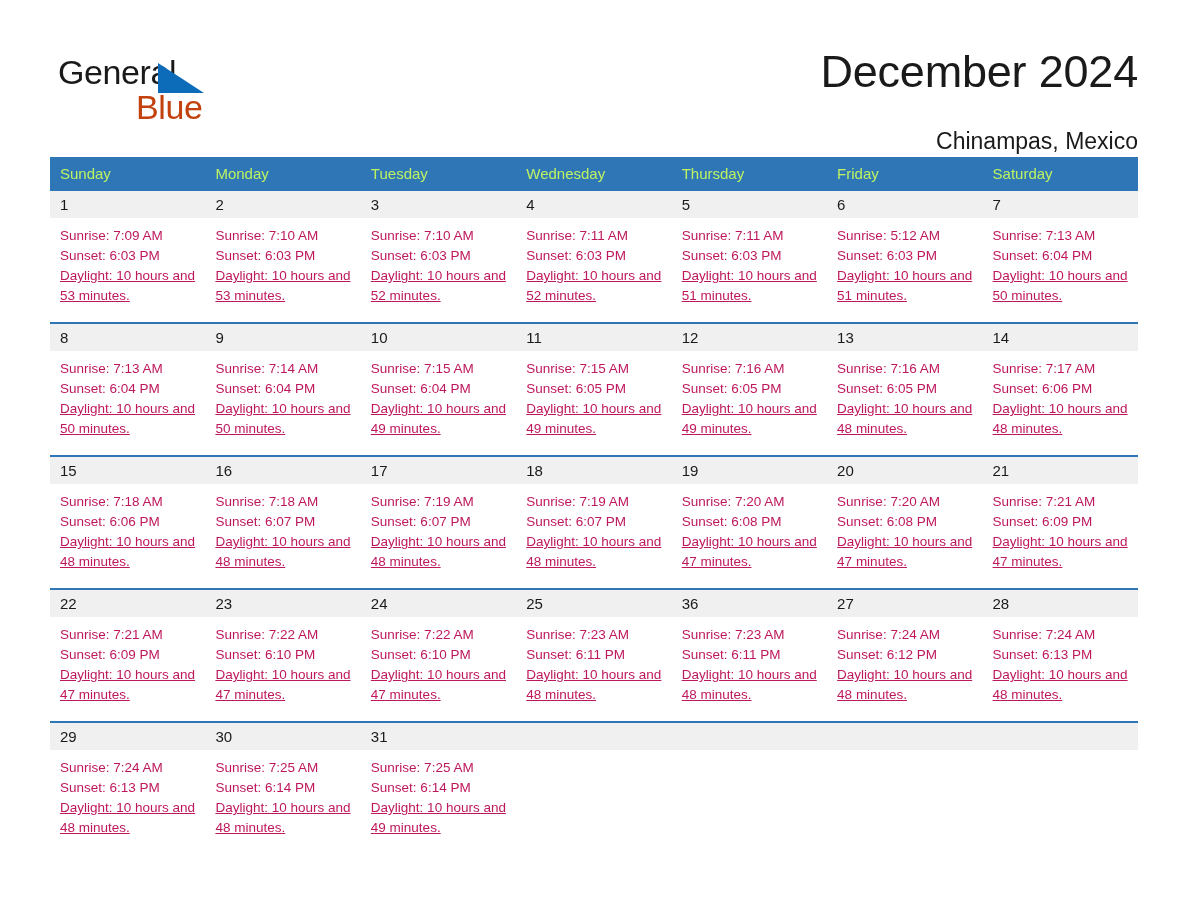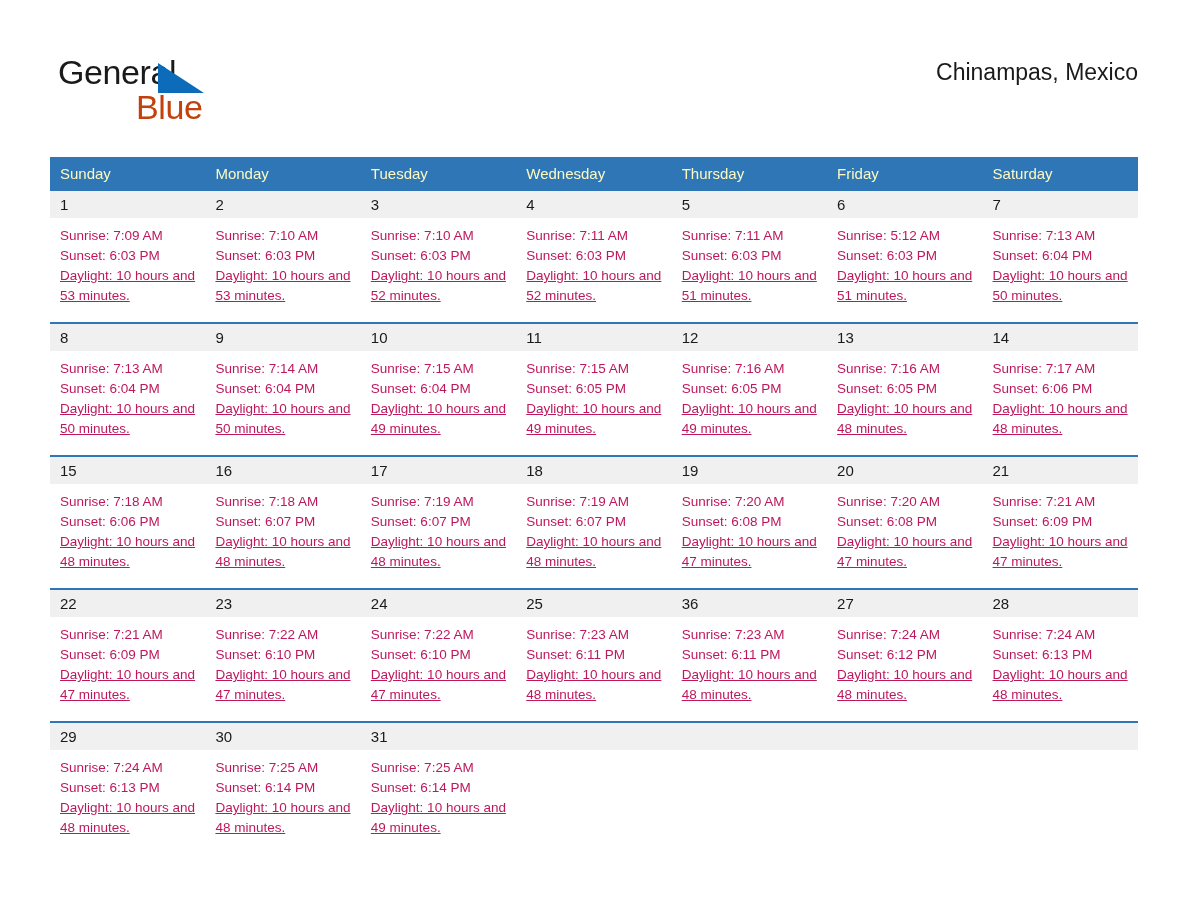--- a/index.html
+++ b/index.html
@@ -80,39 +80,39 @@
     color: #1a1a1a;
     line-height: 56px;
     letter-spacing: -0.2px;
     white-space: nowrap;
   }
   .location-title {
     font-size: 23px;
     font-weight: 400;
     color: #1a1a1a;
     line-height: 30px;
-    margin-top: 13px;
+    margin-top: 26px;
     white-space: nowrap;
   }
 
   
   .calendar {
     position: absolute;
     left: 50px;
     top: 157px;
     width: 1088px;
     border-collapse: collapse;
     table-layout: fixed;
   }
 
   .cal-head-row {
     background: #2e76b6;
   }
   .cal-head-cell {
-    color: #fef9c3;
+    color: #bef264;
     font-size: 15px;
     font-weight: 400;
     text-align: left;
     padding: 8px 0 8px 10px;
     height: 18px;
     line-height: 18px;
     box-sizing: border-box;
     width: 155.4px;
   }
 
@@ -175,20 +175,21 @@
 
   <div class="top-bar">
 
     <div class="logo">
       <span class="logo-general">General</span>
       <span class="logo-triangle"></span>
       <span class="logo-blue">Blue</span>
     </div>
 
     <div class="title-block">
+      <div class="month-title">December 2024</div>
       <div class="location-title">Chinampas, Mexico</div>
     </div>
 
   </div>
 
   <table class="calendar">
     <thead>
       <tr class="cal-head-row">
         <th class="cal-head-cell">Sunday</th>
         <th class="cal-head-cell">Monday</th>

